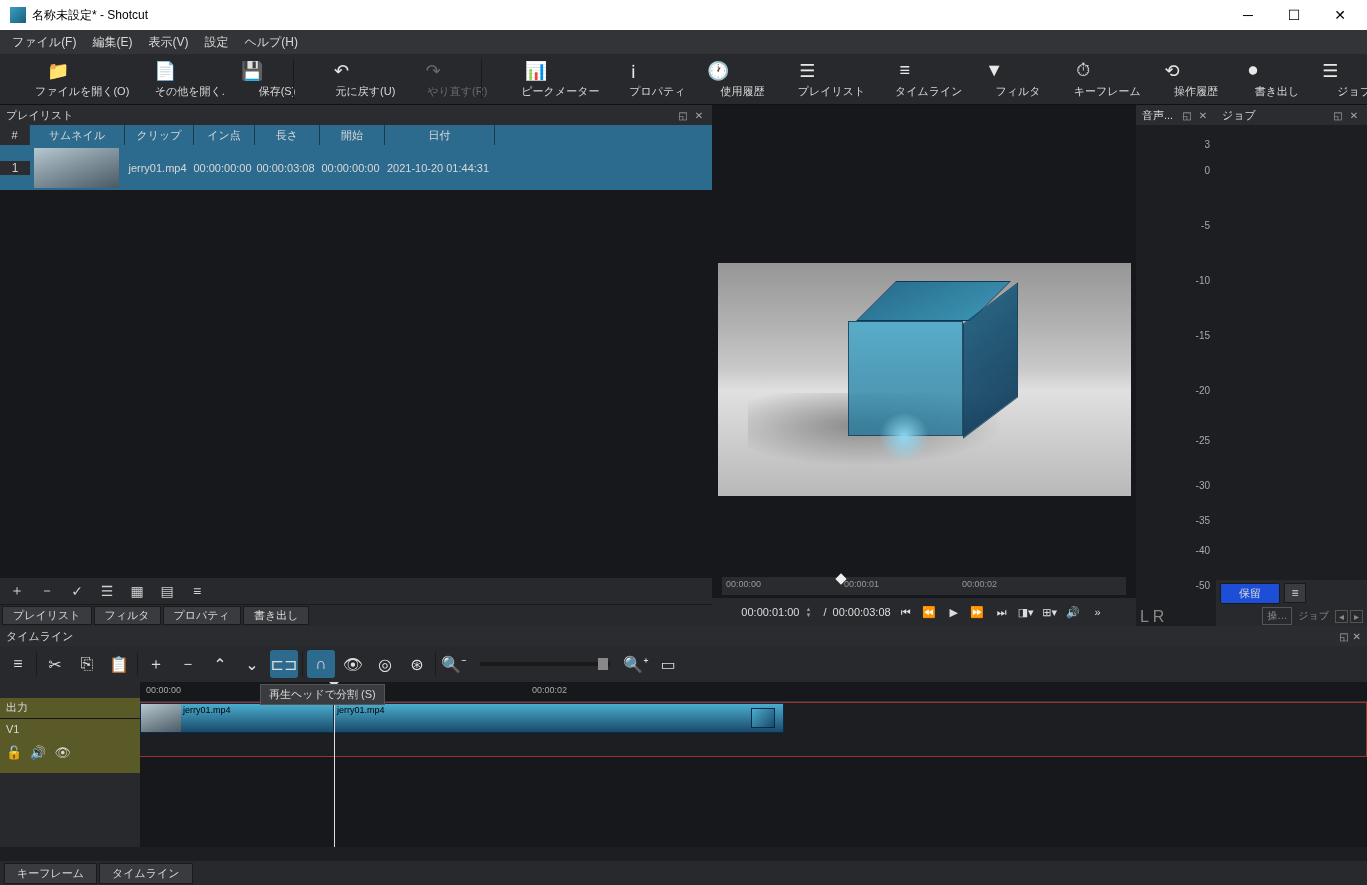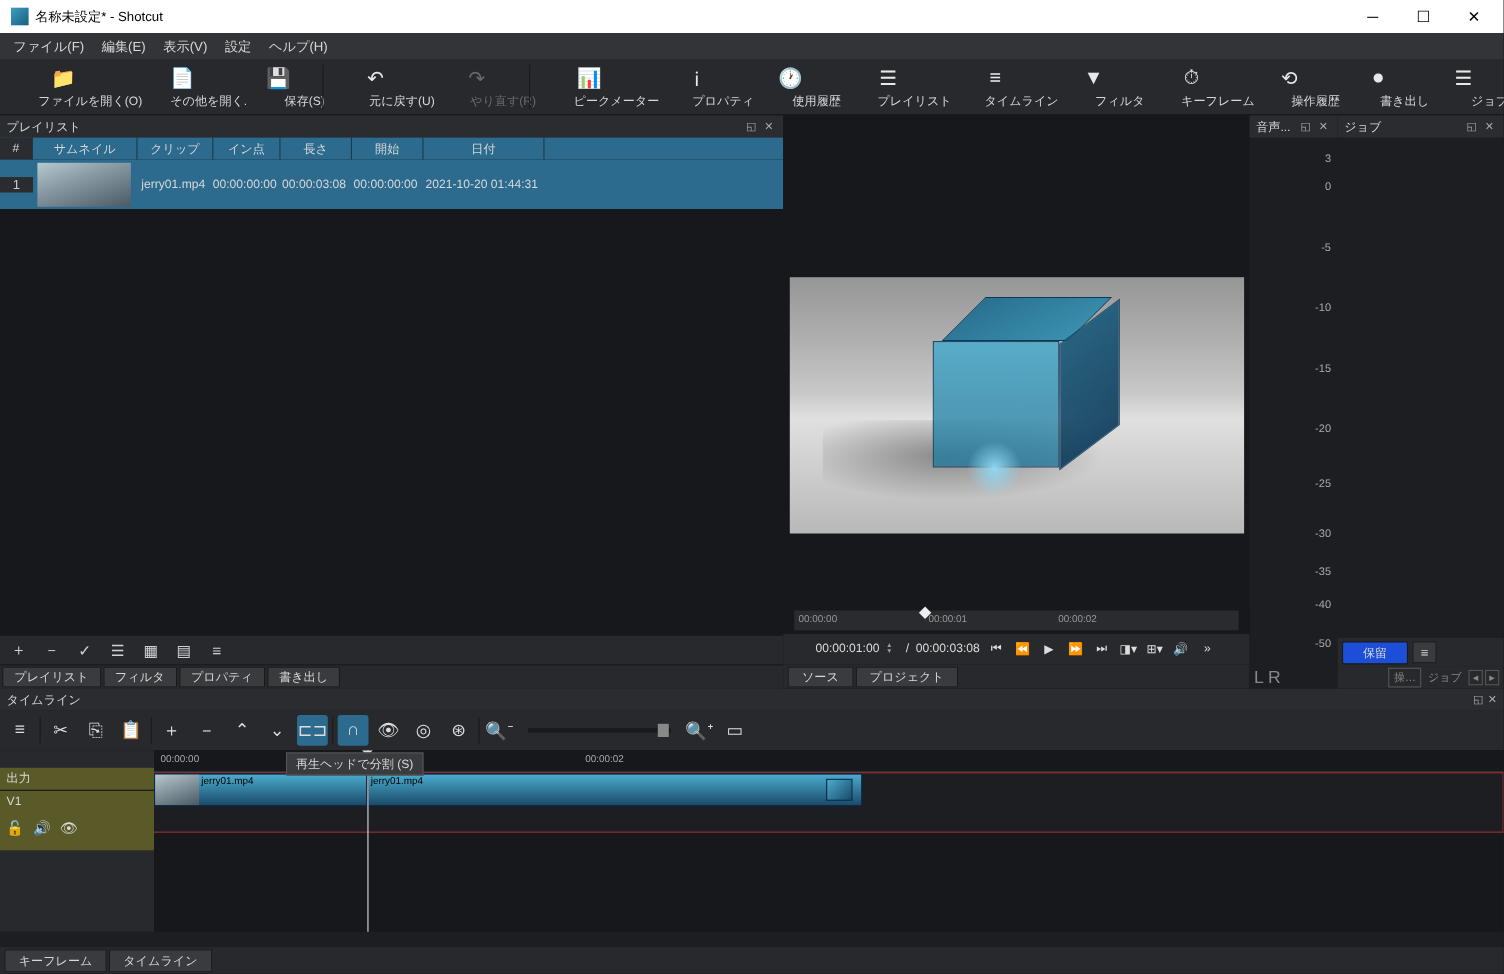--- a/index.html
+++ b/index.html
@@ -265,24 +265,20 @@
         <div class="pc">⏮</div>
         <div class="pc">⏪</div>
         <div class="pc">▶</div>
         <div class="pc">⏩</div>
         <div class="pc">⏭</div>
         <div class="pc">◨▾</div>
         <div class="pc">⊞▾</div>
         <div class="pc">🔊</div>
         <div class="pc">»</div>
       </div>
-      <div class="prev-stabs">
-        <div class="st">ソース</div>
-        <div class="st">プロジェクト</div>
-      </div>
     </div>
 
     <div class="meter-col">
       <div class="meter">
         <div class="panel-hdr">
           <span>音声...</span>
           <div class="sp"></div>
           <div class="hi">◱</div>
           <div class="hi">✕</div>
         </div>

